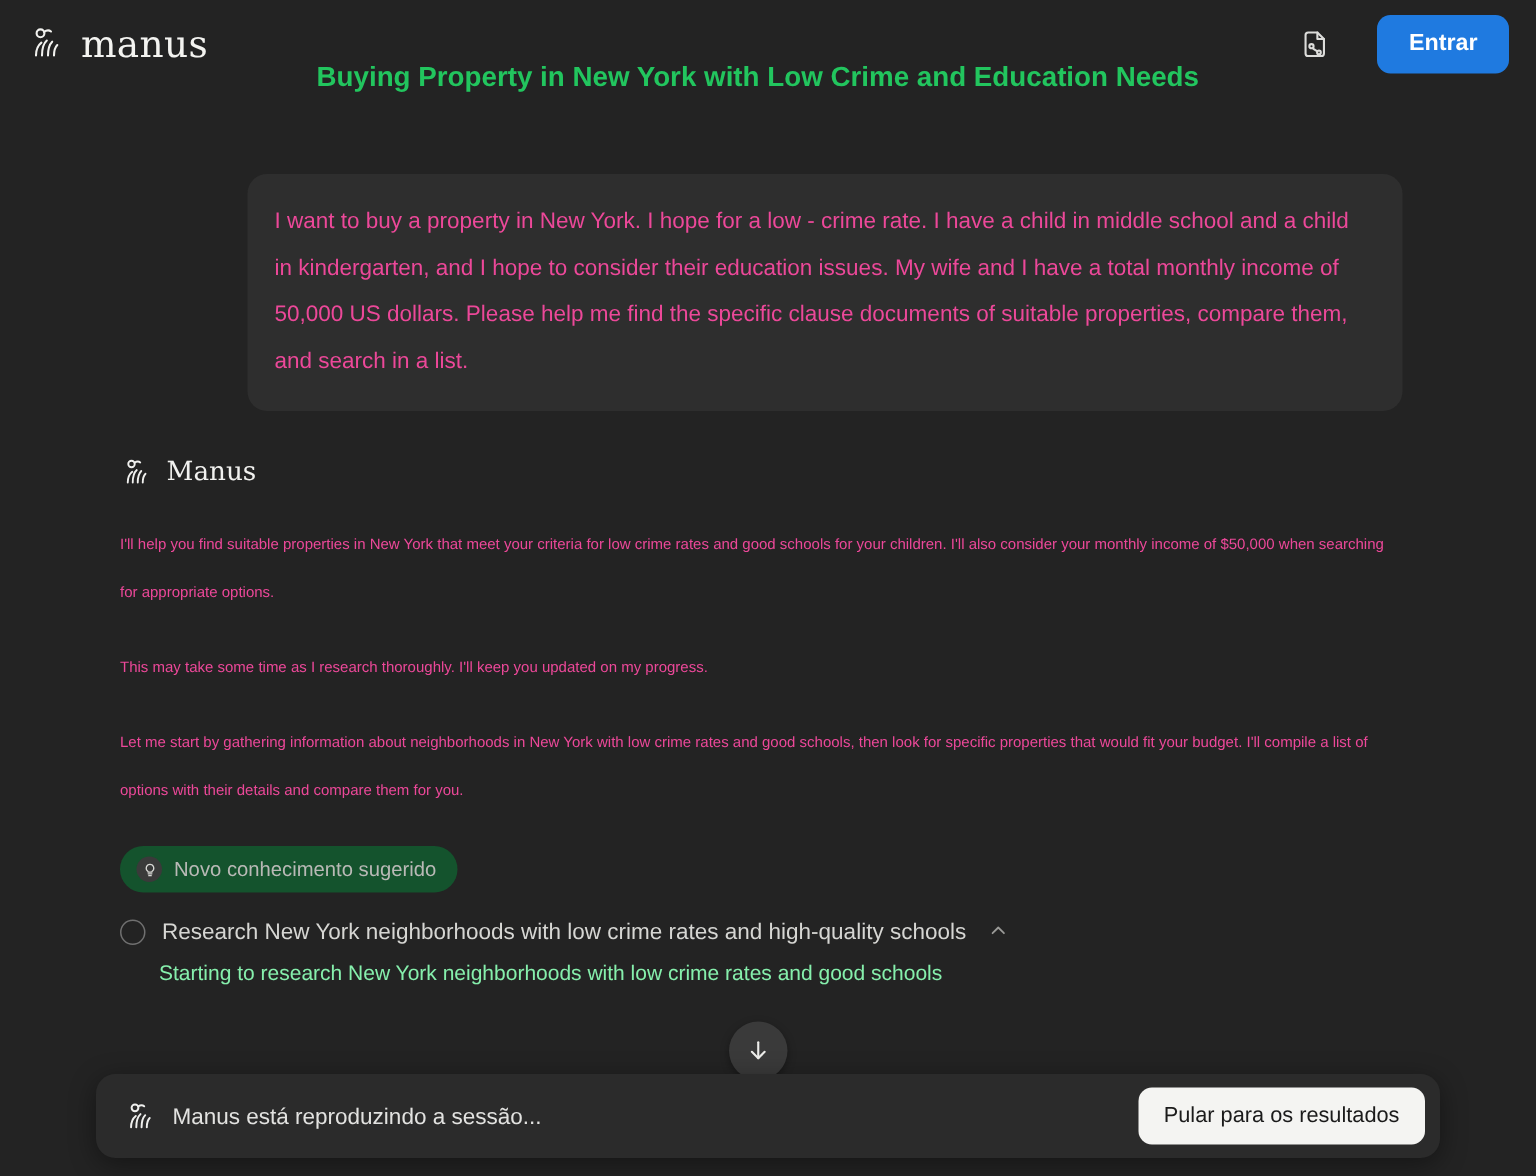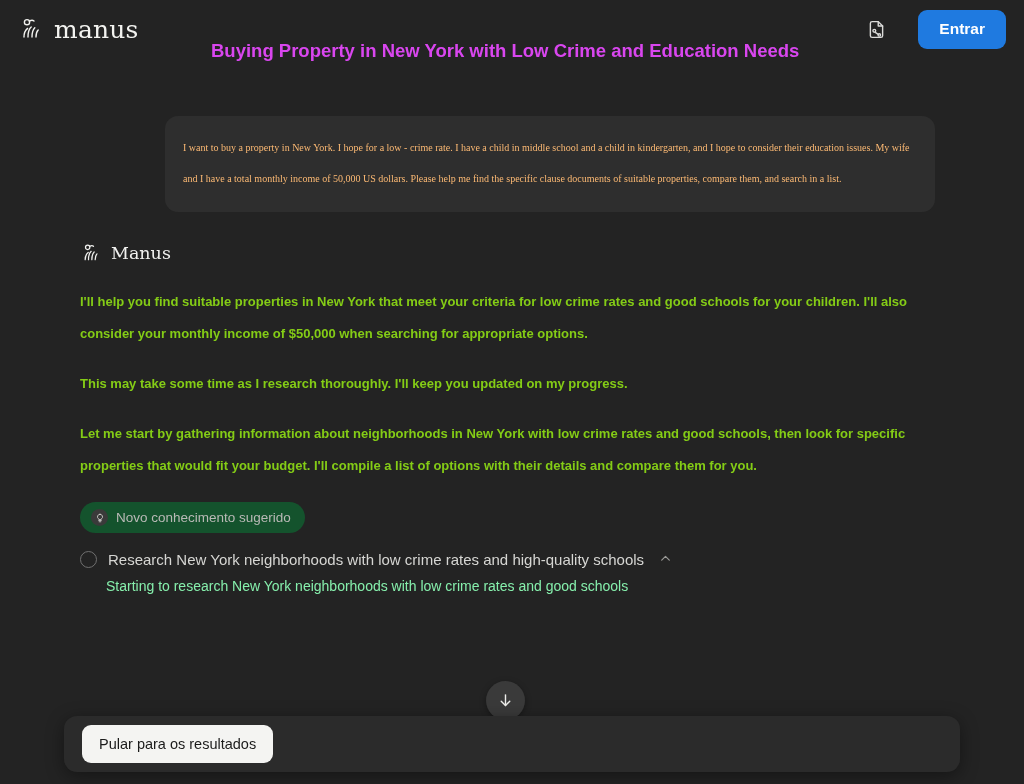--- a/index.html
+++ b/index.html
@@ -45,21 +45,21 @@
     font-family: "DejaVu Serif", serif;
     font-size: 25px;
     letter-spacing: .2px;
     color: #f3f3f0;
   }
   .header-title {
     flex: 1 1 auto;
     text-align: center;
     font-size: 18.5px;
     font-weight: bold;
-    color: #d946ef;
+    color: #22c55e;
     padding-right: 40px;
     white-space: nowrap;
     overflow: hidden;
     text-overflow: ellipsis;
     margin-top: 44px;
   }
   .header-actions {
     display: flex;
     align-items: center;
     gap: 28px;
@@ -96,24 +96,23 @@
     bottom: 0;
     padding: 0 80px;
     overflow: hidden;
   }
   .user-bubble {
     margin: 58px 0 0 85px;
     background: #2e2e2e;
     border-radius: 13px;
     padding: 16px 20px 18px 18px;
     max-width: 770px;
-    font-size: 10px;
+    font-size: 15px;
     line-height: 31px;
-    color: #fdba74;
-    font-family: Liberation Serif, serif;
+    color: #ec4899;
   }
   .assistant {
     margin-top: 30px;
   }
   .assistant-head {
     display: flex;
     align-items: center;
     gap: 9px;
     margin-bottom: 22px;
   }
@@ -124,26 +123,25 @@
     align-items: center;
     justify-content: center;
     color: #f0f0ee;
   }
   .assistant-name {
     font-family: "DejaVu Serif", serif;
     font-size: 17.5px;
     color: #f1f1ef;
   }
   .assistant p {
-    font-size: 13px;
+    font-size: 10px;
     line-height: 32px;
-    color: #84cc16;
+    color: #ec4899;
     margin-bottom: 18px;
     max-width: 855px;
-    font-weight: bold;
   }
 
   
   .chip {
     display: inline-flex;
     align-items: center;
     gap: 8px;
     background: #14532d;
     border-radius: 999px;
     padding: 7px 14px 7px 11px;
@@ -339,16 +337,29 @@
 
     <div class="scroll-fab">
       <svg width="17" height="17" viewBox="0 0 24 24" fill="none" stroke="currentColor" stroke-width="2" stroke-linecap="round" stroke-linejoin="round">
         <line x1="12" y1="4" x2="12" y2="19"></line>
         <polyline points="6 13 12 19 18 13"></polyline>
       </svg>
     </div>
   </div>
 
   <div class="replay-bar">
+    <div class="replay-left">
+      <span class="replay-avatar">
+        <svg width="21" height="21" viewBox="0 0 24 24" fill="none" stroke="currentColor" stroke-width="1.5" stroke-linecap="round">
+          <path d="M5 20c0-4 1.6-7 3.6-8.6"></path>
+          <path d="M9 20c0-5 1.4-8.4 3.2-10"></path>
+          <path d="M13 20c0-4.4 1.2-7.6 2.8-9.2"></path>
+          <path d="M17 20c0-3.4 1-5.8 2.2-7"></path>
+          <circle cx="8" cy="5.2" r="2.6"></circle>
+          <path d="M10.4 4.2c1.6-1.1 3.4-1.2 4.6-.2"></path>
+        </svg>
+      </span>
+      <span class="replay-text">Manus está reproduzindo a sessão...</span>
+    </div>
     <button class="btn-light">Pular para os resultados</button>
   </div>
 
 </div>
 
 </body></html>

